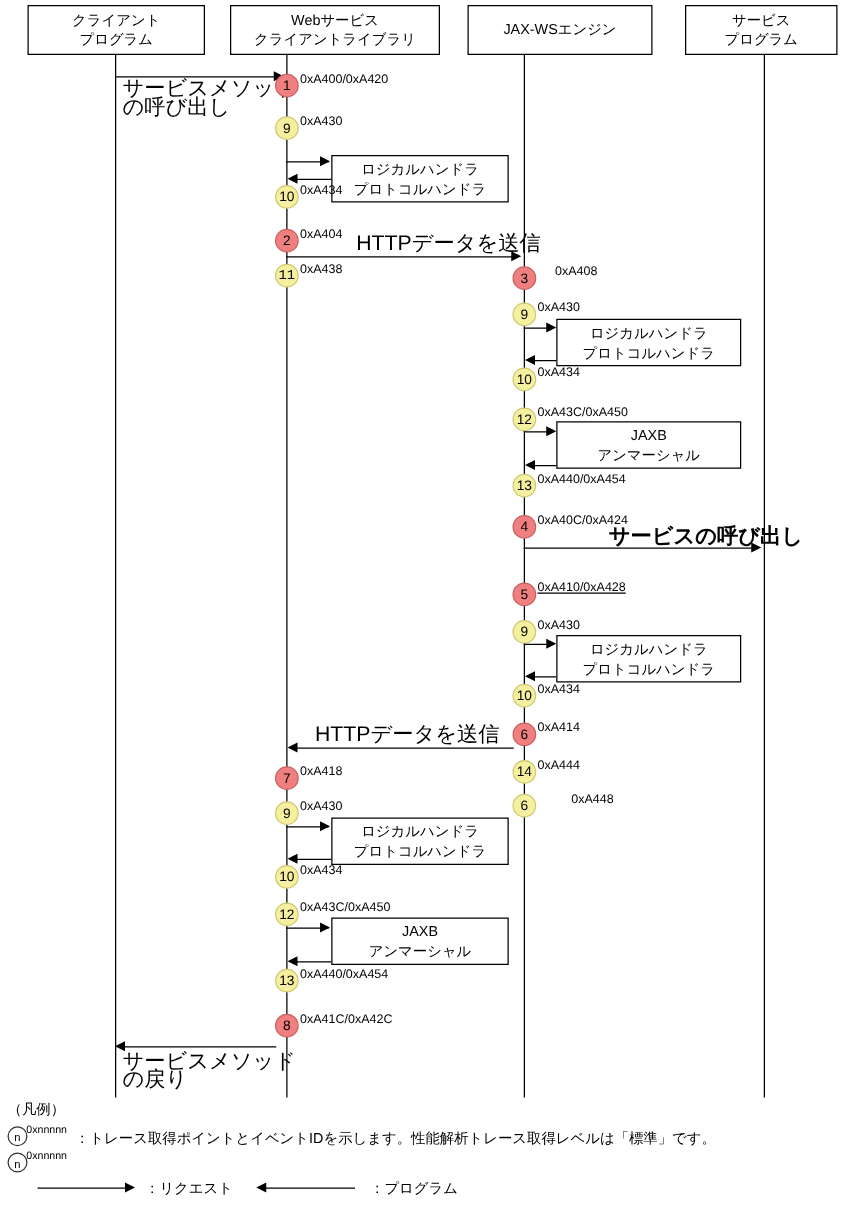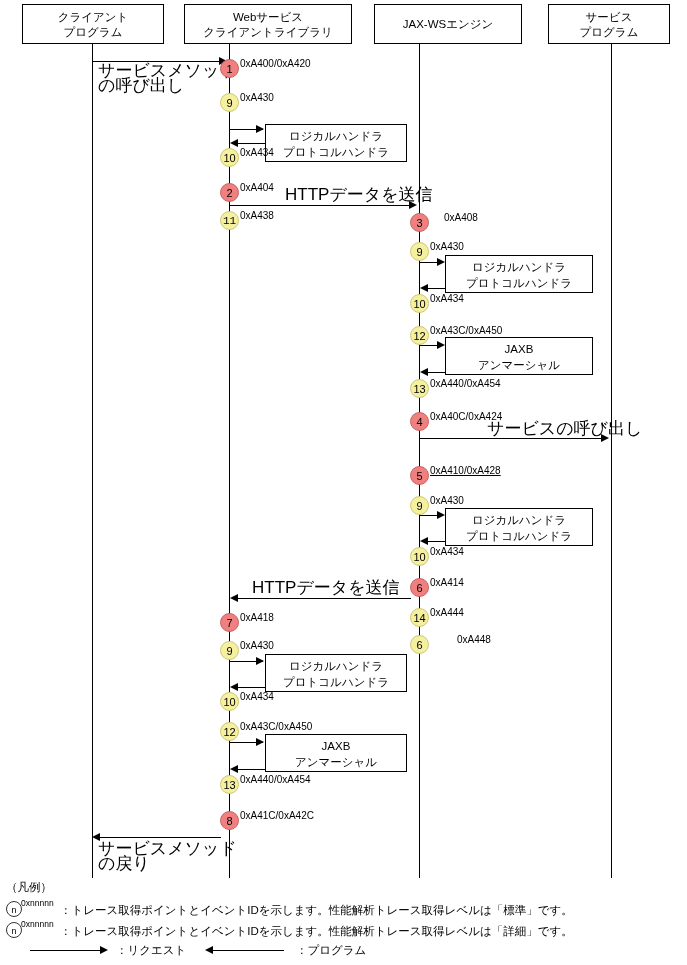--- a/index.html
+++ b/index.html
@@ -170,21 +170,21 @@
   <div class="arrow-line" style="left:427px;top:372px;width:18px;"></div>
   <div class="arrow-head left" style="left:420px;top:368px;"></div>
 
   <div class="marker det" style="left:410px;top:379px;"><span>13</span></div>
   <div class="code" style="left:430px;top:378px;">0xA440/0xA454</div>
 
   <div class="marker std" style="left:410px;top:412px;"><span>4</span></div>
   <div class="code" style="left:430px;top:411px;">0xA40C/0xA424</div>
   <div class="arrow-line" style="left:419px;top:438px;width:184px;"></div>
   <div class="arrow-head right" style="left:601px;top:434px;"></div>
-  <div class="lbl" style="left:487px;top:421px;">サービスの呼び出し</div>
+  <div class="lbl" style="left:487px;top:421px;font-weight:bold;">サービスの呼び出し</div>
 
   <div class="marker std" style="left:410px;top:466px;"><span>5</span></div>
   <div class="code" style="left:430px;top:465px;text-decoration:underline;">0xA410/0xA428</div>
 
   <div class="marker det" style="left:410px;top:496px;"><span>9</span></div>
   <div class="code" style="left:430px;top:495px;">0xA430</div>
   <div class="note" style="left:445px;top:508px;width:148px;height:38px;">
     <div>ロジカルハンドラ</div>
     <div>プロトコルハンドラ</div>
   </div>
@@ -254,21 +254,20 @@
   <div class="legend-mark std" style="left:6px;top:901px;">
     <span>n</span>
   </div>
   <div class="legend-code" style="left:21px;top:898px;">0xnnnnn</div>
   <div class="legend-row" style="left:60px;top:903px;">：トレース取得ポイントとイベントIDを示します。性能解析トレース取得レベルは「標準」です。</div>
 
   <div class="legend-mark det" style="left:6px;top:922px;">
     <span>n</span>
   </div>
   <div class="legend-code" style="left:21px;top:919px;">0xnnnnn</div>
-  <div class="legend-row" style="left:60px;top:924px;">：トレース取得ポイントとイベントIDを示します。性能解析トレース取得レベルは「詳細」です。</div>
 
   <div class="legend-line" style="left:30px;top:950px;width:72px;"></div>
   <div class="arrow-head right" style="left:100px;top:946px;"></div>
   <div class="legend-row" style="left:116px;top:943px;">：リクエスト</div>
 
   <div class="legend-line" style="left:212px;top:950px;width:72px;"></div>
   <div class="arrow-head left" style="left:205px;top:946px;"></div>
   <div class="legend-row" style="left:296px;top:943px;">：プログラム</div>
 
 </div>

